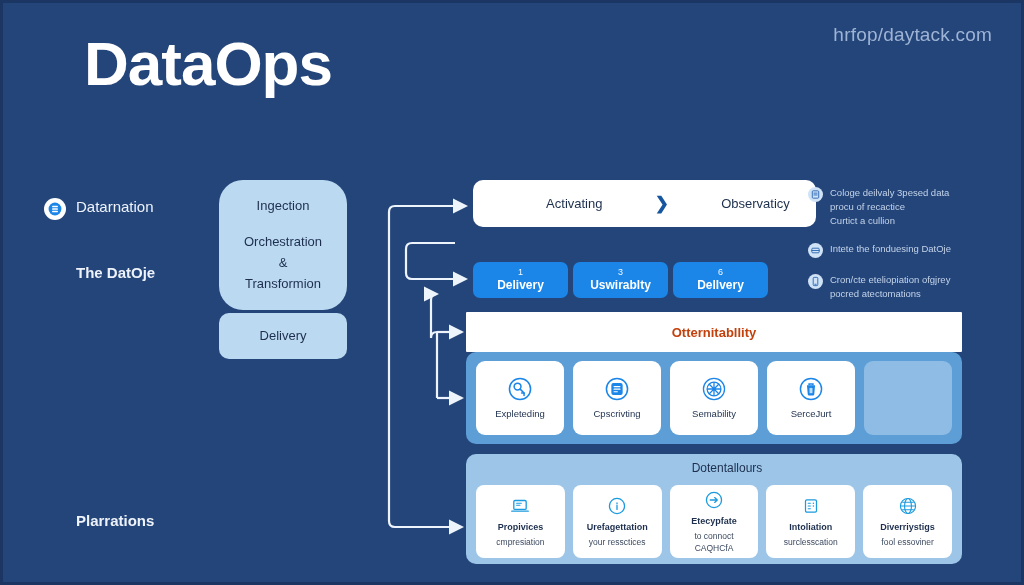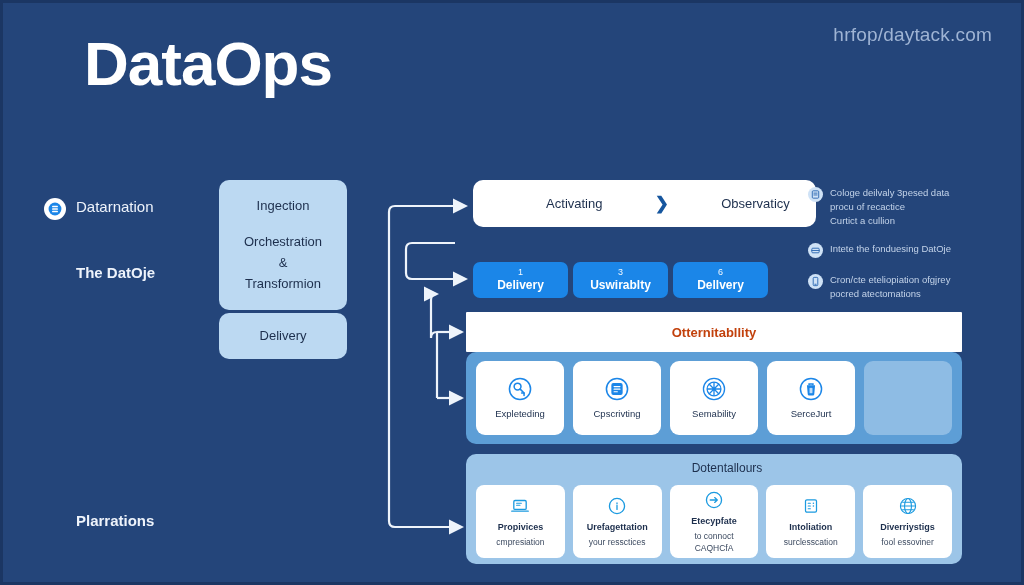--- a/index.html
+++ b/index.html
@@ -58,21 +58,21 @@
     position:absolute;
     background:#bcd9f2;
     border-radius:10px;
     color:#1d2f4d;
     display:flex;flex-direction:column;
     align-items:center;justify-content:center;
     text-align:center;
     font-size:13px;
     line-height:1.65;
   }
-  #stage-ingestion{ left:219px; top:180px; width:128px; height:130px; gap:14px;}
+  #stage-ingestion{ left:219px; top:180px; width:128px; height:130px; gap:14px;border-radius:24px;}
   #stage-delivery{  left:219px; top:313px; width:128px; height:46px; }
   .stage-line{ display:block; }
 
   
   #flow-arrows{ position:absolute; left:0; top:0; width:1024px; height:585px; pointer-events:none;}
 
   
   #top-pill{
     position:absolute;
     left:473px; top:180px; width:296px; height:47px;

